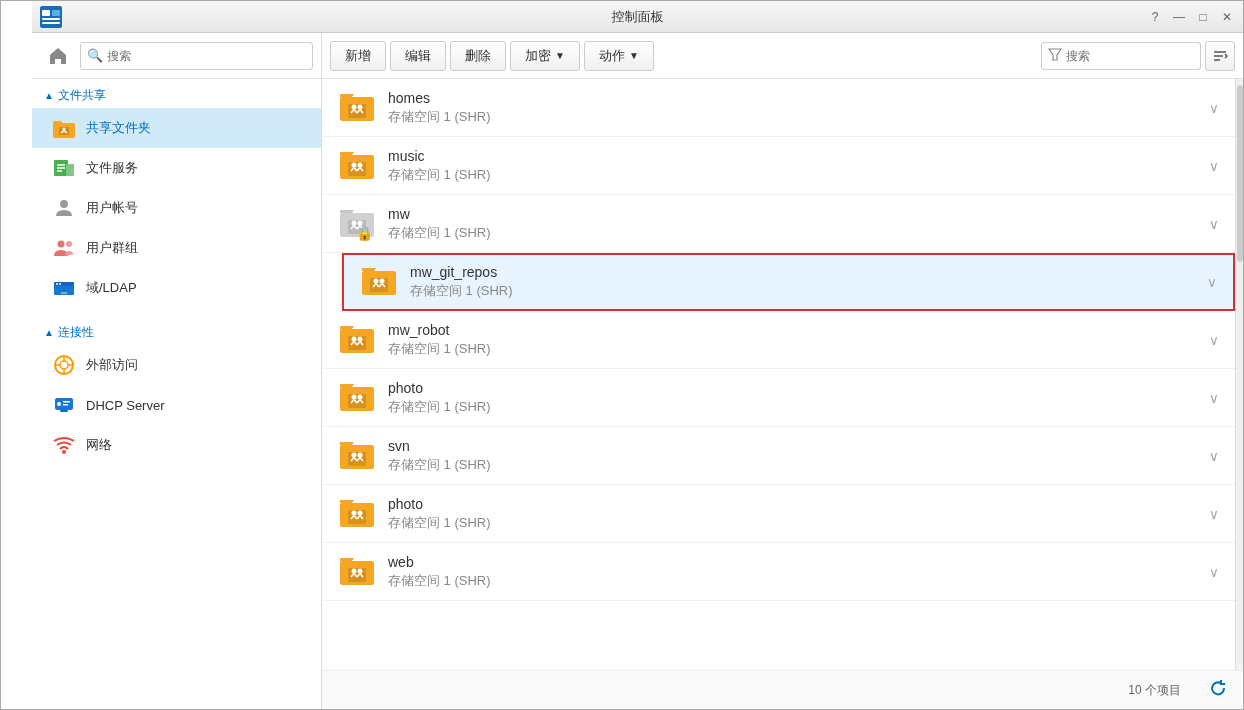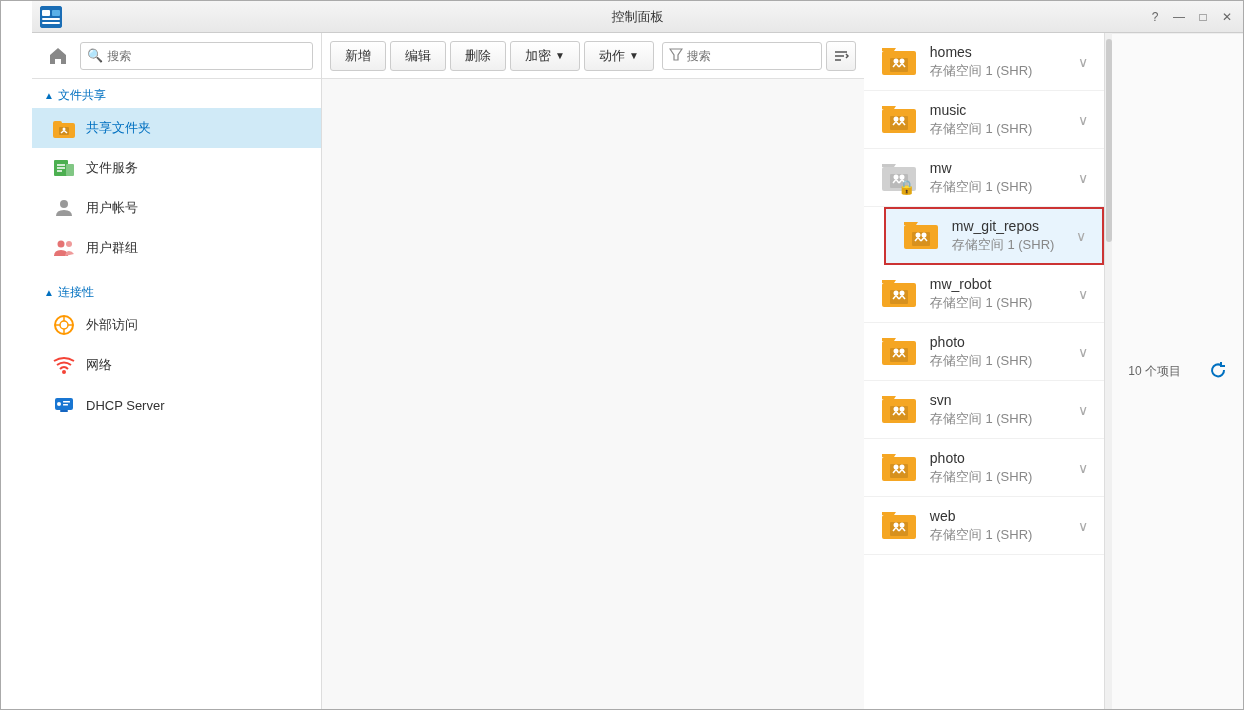--- a/index.html
+++ b/index.html
@@ -115,21 +115,21 @@
       align-items: center;
       padding: 8px 12px 8px 20px;
       cursor: pointer;
       gap: 10px;
       font-size: 13px;
       color: #333;
     }
     .nav-item.active { background: #d0eaf7; }
     
     
-    .content { flex: 1; display: flex; background: #f8f8f8; }
+    .content { flex: 1; display: flex; flex-direction: column; background: #f8f8f8; }
     
     .toolbar {
       height: 46px;
       background: #fff;
       border-bottom: 1px solid #e0e0e0;
       display: flex;
       align-items: center;
       padding: 0 8px;
       gap: 4px;
     }
@@ -350,20 +350,30 @@
         <div class="nav-item">
           <svg width="24" height="24" viewBox="0 0 24 24">
             <circle cx="9" cy="8" r="3.5" fill="#e57373"></circle>
             <path d="M2 20 Q2 14 9 14 Q16 14 16 20" fill="#e57373"></path>
             <circle cx="17" cy="8" r="3" fill="#ef9a9a"></circle>
             <path d="M13 20 Q14 15 17 15 Q20 15 22 18" fill="#ef9a9a" stroke="none"></path>
           </svg>
           <span>用户群组</span>
         </div>
 
+        <div class="nav-item">
+          <svg width="24" height="24" viewBox="0 0 24 24">
+            <rect x="2" y="6" width="20" height="13" rx="1" fill="#1976d2"></rect>
+            <rect x="2" y="6" width="20" height="4" rx="1" fill="#1565c0"></rect>
+            <rect x="9" y="16" width="6" height="2" fill="#64b5f6"></rect>
+            <circle cx="5" cy="8" r="1" fill="white"></circle>
+            <circle cx="8" cy="8" r="1" fill="white"></circle>
+          </svg>
+          <span>域/LDAP</span>
+        </div>
 
         <div class="section-header" style="margin-top:8px;">
           <span class="chevron">▲</span>
           <span>连接性</span>
         </div>
 
 
         <div class="nav-item">
           <svg width="24" height="24" viewBox="0 0 24 24">
             <circle cx="12" cy="12" r="9" fill="none" stroke="#ff9800" stroke-width="2"></circle>
@@ -371,37 +381,37 @@
             <line x1="12" y1="3" x2="12" y2="8" stroke="#ff9800" stroke-width="1.5"></line>
             <line x1="12" y1="16" x2="12" y2="21" stroke="#ff9800" stroke-width="1.5"></line>
             <line x1="3" y1="12" x2="8" y2="12" stroke="#ff9800" stroke-width="1.5"></line>
             <line x1="16" y1="12" x2="21" y2="12" stroke="#ff9800" stroke-width="1.5"></line>
           </svg>
           <span>外部访问</span>
         </div>
 
         <div class="nav-item">
           <svg width="24" height="24" viewBox="0 0 24 24">
-            <path d="M2 8 Q12 2 22 8" fill="none" stroke="#f44336" stroke-width="2"></path>
-            <path d="M5 12 Q12 7 19 12" fill="none" stroke="#f44336" stroke-width="2"></path>
-            <path d="M8 16 Q12 12 16 16" fill="none" stroke="#f44336" stroke-width="2"></path>
-            <circle cx="12" cy="19" r="2" fill="#f44336"></circle>
-          </svg>
-          <span>网络</span>
-        </div>
-
-        <div class="nav-item">
-          <svg width="24" height="24" viewBox="0 0 24 24">
             <rect x="3" y="5" width="18" height="12" rx="2" fill="#1976d2"></rect>
             <circle cx="7" cy="11" r="2" fill="white"></circle>
             <rect x="11" y="8" width="7" height="1.5" rx="0.5" fill="white"></rect>
             <rect x="11" y="11" width="5" height="1.5" rx="0.5" fill="white"></rect>
             <rect x="8" y="17" width="8" height="2" rx="1" fill="#1565c0"></rect>
           </svg>
           <span>DHCP Server</span>
+        </div>
+
+        <div class="nav-item">
+          <svg width="24" height="24" viewBox="0 0 24 24">
+            <path d="M2 8 Q12 2 22 8" fill="none" stroke="#f44336" stroke-width="2"></path>
+            <path d="M5 12 Q12 7 19 12" fill="none" stroke="#f44336" stroke-width="2"></path>
+            <path d="M8 16 Q12 12 16 16" fill="none" stroke="#f44336" stroke-width="2"></path>
+            <circle cx="12" cy="19" r="2" fill="#f44336"></circle>
+          </svg>
+          <span>网络</span>
         </div>
       </div>
     </div>
 
     <div class="content">
 
       <div class="toolbar">
         <button class="toolbar-btn">新增</button>
         <button class="toolbar-btn">编辑</button>
         <button class="toolbar-btn">删除</button>

